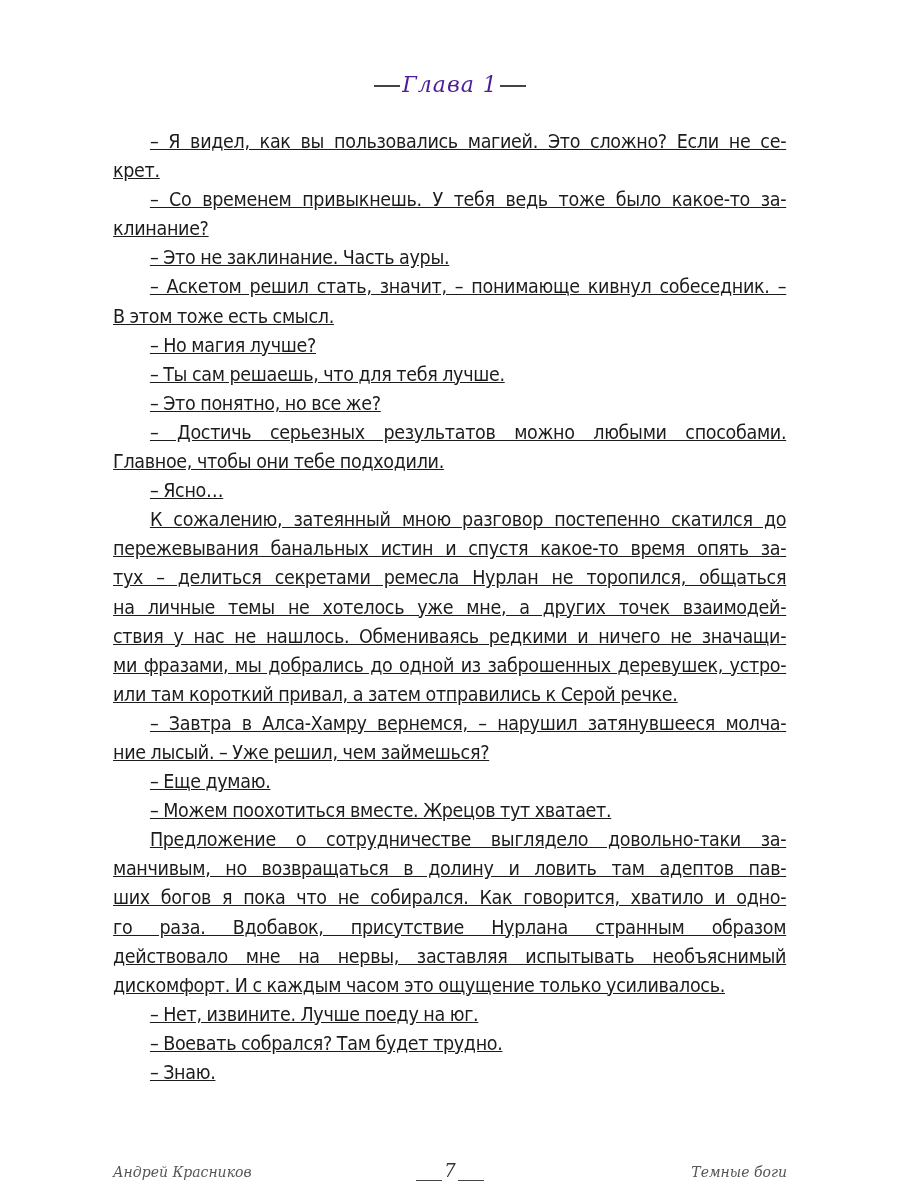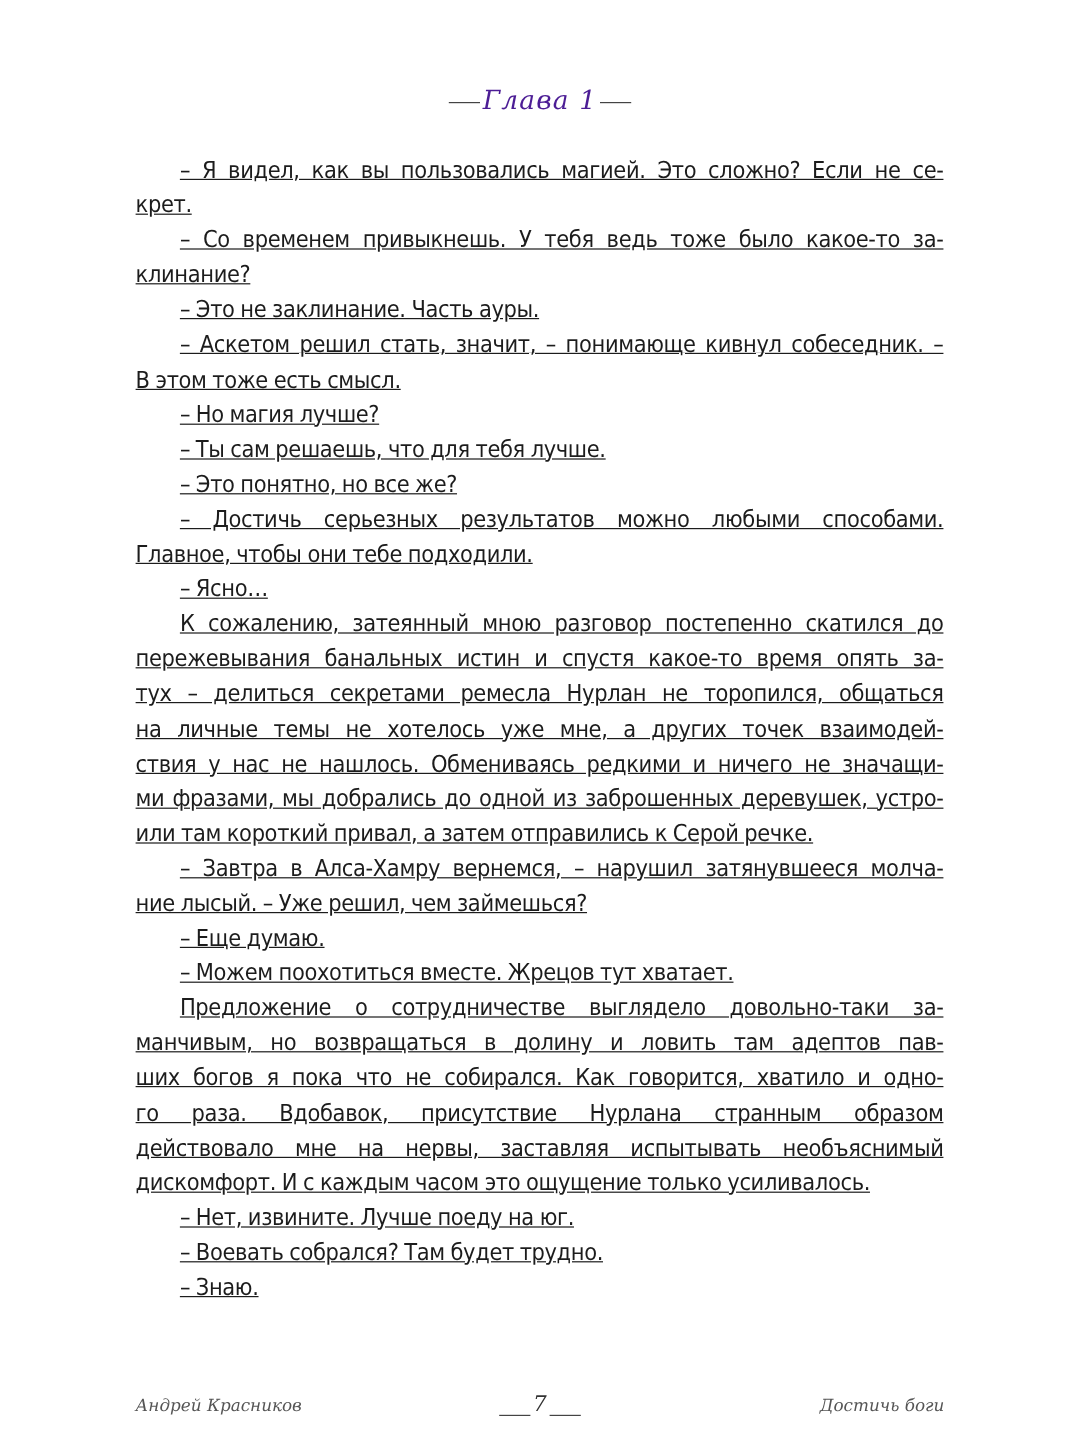--- a/index.html
+++ b/index.html
@@ -88,14 +88,14 @@
     <div class="line">действовало мне на нервы, заставляя испытывать необъяснимый</div>
     <div class="line last">дискомфорт. И с каждым часом это ощущение только усиливалось.</div>
     <div class="line indent last">– Нет, извините. Лучше поеду на юг.</div>
     <div class="line indent last">– Воевать собрался? Там будет трудно.</div>
     <div class="line indent last">– Знаю.</div>
   </div>
 
 <div class="footer">
   <span class="author">Андрей Красников</span>
   <span class="page-num"><span class="u"></span><span>7</span><span class="u"></span></span>
-  <span class="book-title">Достичь боги</span>
+  <span class="book-title">Темные боги</span>
 </div>
 
 </body></html>

